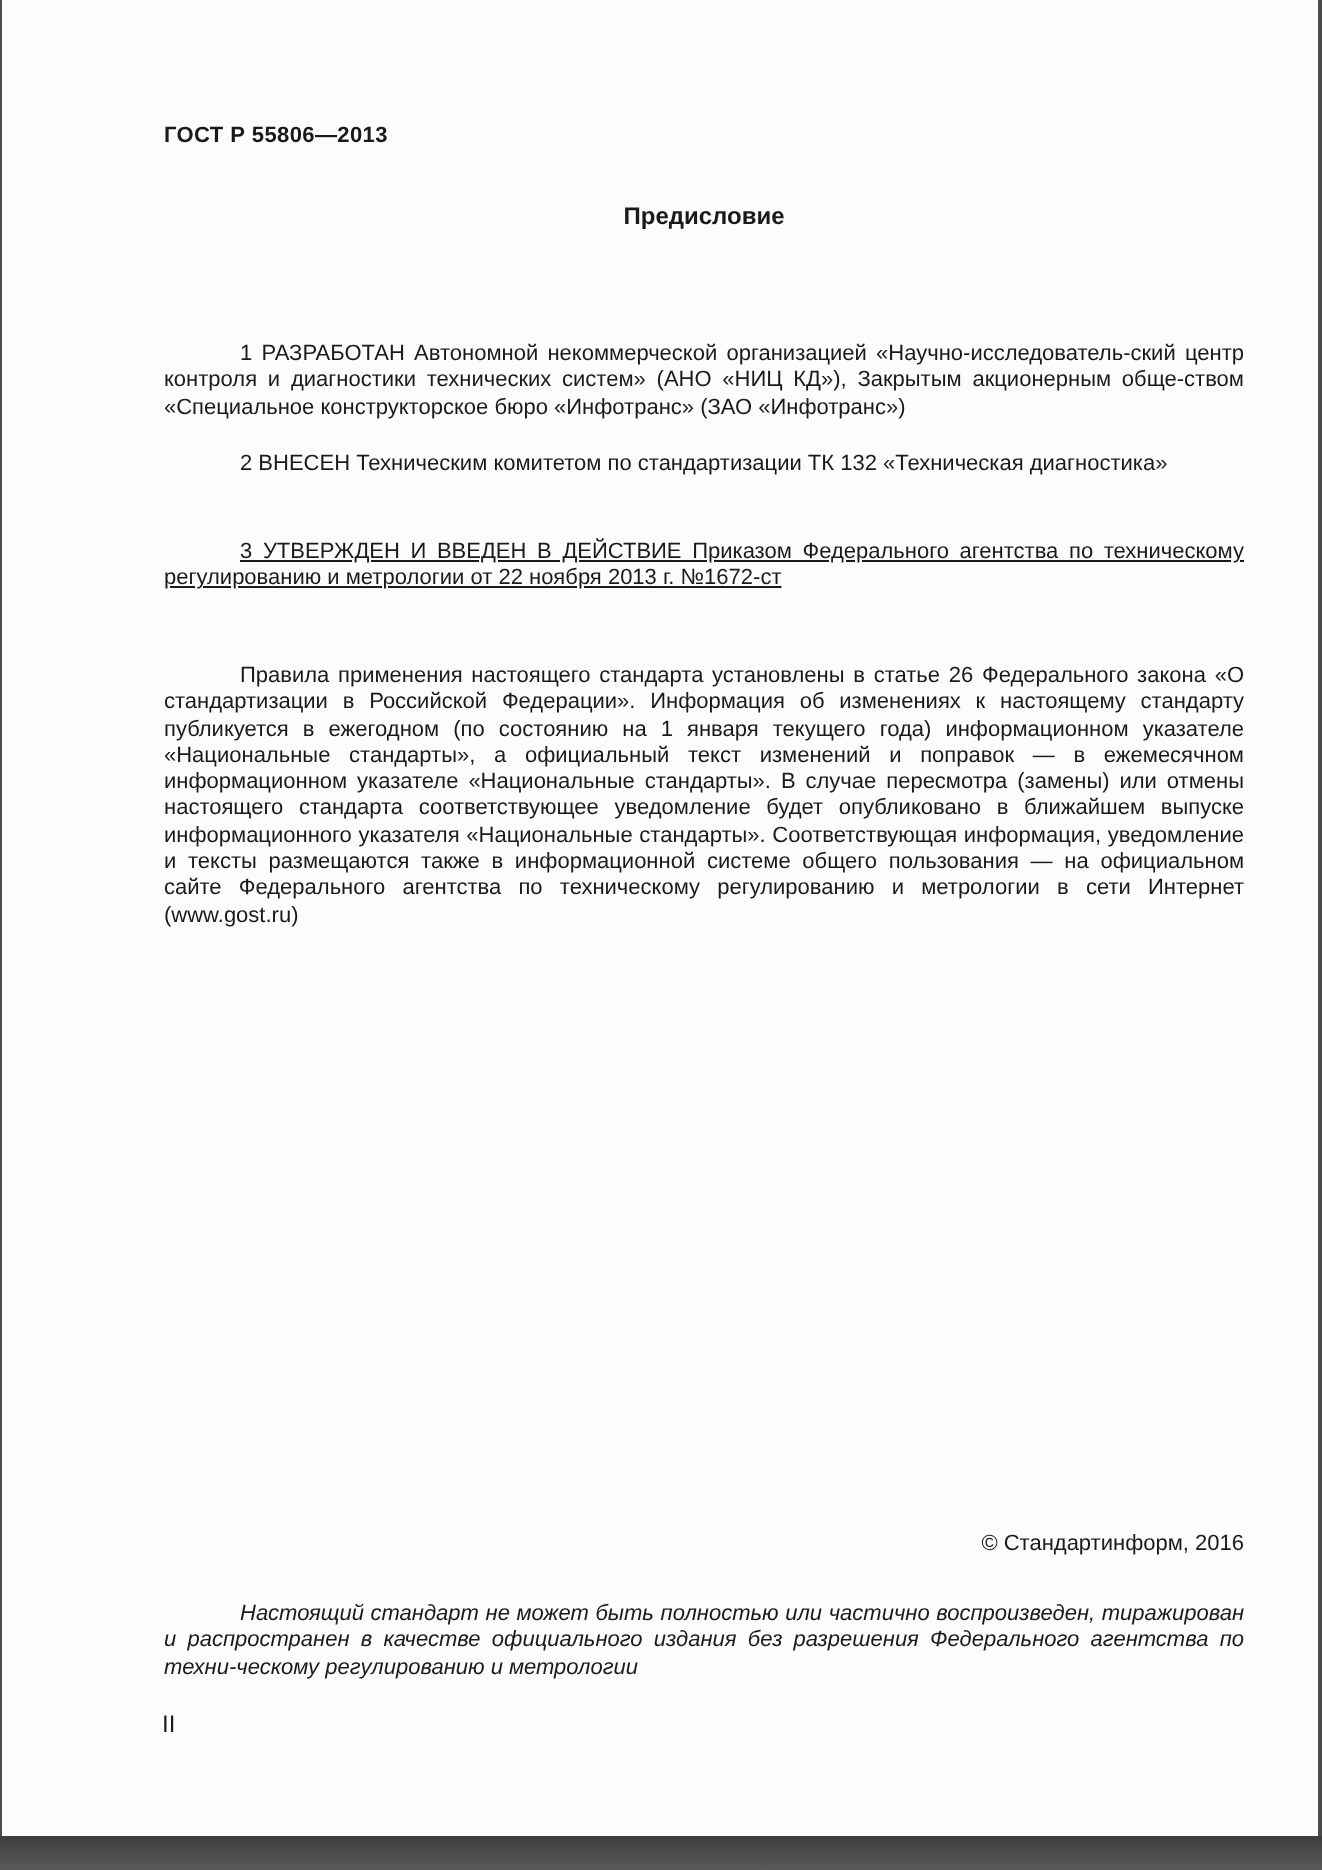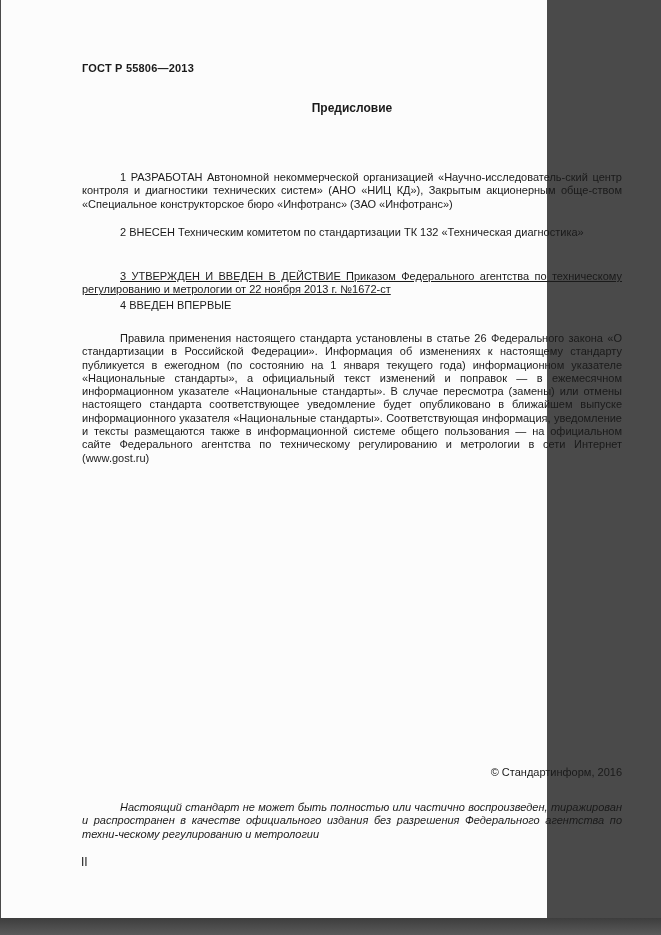--- a/index.html
+++ b/index.html
@@ -8,21 +8,21 @@
     position: relative;
     background: #4a4a4a;
     font-family: "Liberation Sans", sans-serif;
     color: #1a1a1a;
     overflow: hidden;
   }
   .page {
     position: absolute;
     left: 1px;
     top: 0;
-    width: 546px;
+    width: 658px;
     height: 918px;
     background: #fcfcfc;
   }
   .doc-code {
     position: absolute;
     left: 81px;
     top: 62px;
     font-size: 11px;
     font-weight: bold;
     letter-spacing: 0.2px;
@@ -103,21 +103,20 @@
   <div class="doc-code">ГОСТ Р 55806—2013</div>
 
   <div class="section-title">Предисловие</div>
 
   <p class="para p1">1  РАЗРАБОТАН  Автономной  некоммерческой  организацией  «Научно-исследователь-ский центр контроля и диагностики технических систем» (АНО «НИЦ КД»), Закрытым акционерным обще-ством «Специальное конструкторское бюро «Инфотранс» (ЗАО «Инфотранс»)</p>
 
   <p class="para p2">2 ВНЕСЕН Техническим комитетом по стандартизации ТК 132 «Техническая диагностика»</p>
 
   <p class="para p3">3 УТВЕРЖДЕН И ВВЕДЕН В ДЕЙСТВИЕ Приказом Федерального агентства по техническому регулированию и метрологии от 22 ноября 2013 г. №1672-ст</p>
 
-  <p class="para p4">4 ВВЕДЕН ВПЕРВЫЕ</p>
 
 
   <p class="rules">Правила применения настоящего стандарта установлены в статье 26 Федерального закона «О  стандартизации  в  Российской  Федерации».  Информация  об  изменениях  к  настоящему стандарту публикуется в ежегодном (по состоянию на 1 января текущего года) информационном указателе  «Национальные  стандарты»,  а  официальный  текст  изменений  и  поправок  —  в ежемесячном  информационном  указателе  «Национальные  стандарты».  В  случае  пересмотра (замены)  или  отмены  настоящего  стандарта  соответствующее  уведомление  будет опубликовано  в  ближайшем  выпуске  информационного  указателя  «Национальные  стандарты». Соответствующая информация, уведомление и тексты размещаются также в информационной системе общего пользования — на официальном сайте Федерального агентства по техническому регулированию и метрологии в сети Интернет (www.gost.ru)</p>
 
   <div class="copyright">© Стандартинформ,  2016</div>
 
   <p class="notice">Настоящий стандарт не может быть полностью или частично воспроизведен, тиражирован и распространен в качестве официального издания без разрешения Федерального агентства по техни-ческому регулированию и метрологии</p>
 
   <div class="page-number">II</div>
 

